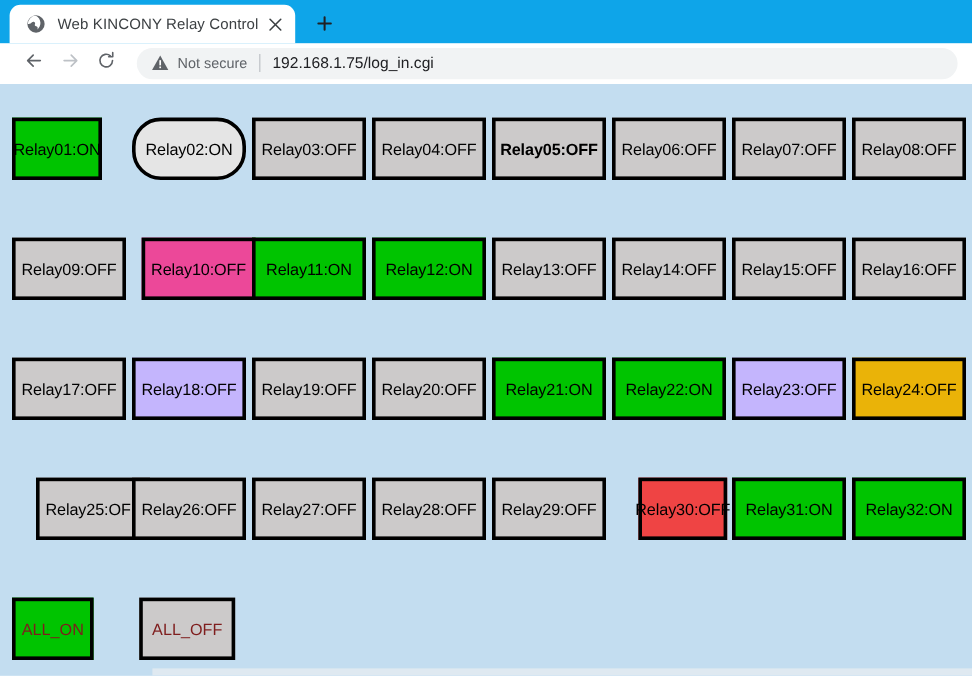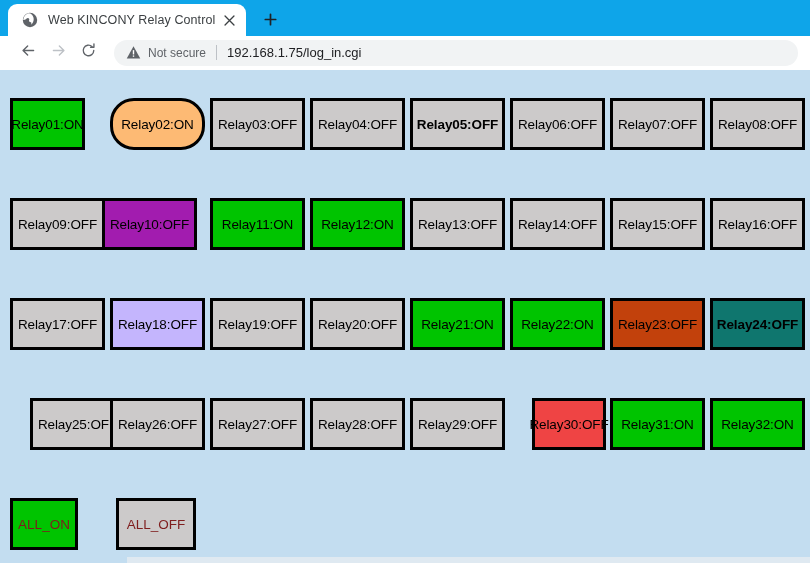--- a/index.html
+++ b/index.html
@@ -306,47 +306,47 @@
       <span class="omni-url">192.168.1.75/log_in.cgi</span>
     </div>
   </div>
 
   <div class="viewport" style="background: rgb(195, 221, 240);">
 
     <div class="relay-grid">
 
     <div class="relay-row">
           <div class="relay-btn state-on" style="left: 0px; width: 75px; background: rgb(0, 196, 0); border-color: rgb(0, 0, 0);">Relay01:ON</div>
-          <div class="relay-btn state-on" style="left: 100px; width: 95px; background: #fdba74; border-color: rgb(0, 0, 0); border-radius: 24px;">Relay02:ON</div>
+          <div class="relay-btn state-on" style="left: 100px; width: 95px; background: #e5e5e5; border-color: rgb(0, 0, 0); border-radius: 24px;">Relay02:ON</div>
           <div class="relay-btn state-off" style="left: 200px; width: 95px; background: rgb(204, 202, 202); border-color: rgb(0, 0, 0);">Relay03:OFF</div>
           <div class="relay-btn state-off" style="left: 300px; width: 95px; background: rgb(204, 202, 202); border-color: rgb(0, 0, 0);">Relay04:OFF</div>
           <div class="relay-btn state-off" style="left: 400px; width: 95px; background: rgb(204, 202, 202); border-color: rgb(0, 0, 0); font-weight: bold;">Relay05:OFF</div>
           <div class="relay-btn state-off" style="left: 500px; width: 95px; background: rgb(204, 202, 202); border-color: rgb(0, 0, 0);">Relay06:OFF</div>
           <div class="relay-btn state-off" style="left: 600px; width: 95px; background: rgb(204, 202, 202); border-color: rgb(0, 0, 0);">Relay07:OFF</div>
           <div class="relay-btn state-off" style="left: 700px; width: 95px; background: rgb(204, 202, 202); border-color: rgb(0, 0, 0);">Relay08:OFF</div>
         </div>
         <div class="relay-row">
           <div class="relay-btn state-off" style="left: 0px; width: 95px; background: rgb(204, 202, 202); border-color: rgb(0, 0, 0);">Relay09:OFF</div>
-          <div class="relay-btn state-off" style="left: 92px; width: 95px; background: #a21caf; border-color: rgb(0, 0, 0);">Relay10:OFF</div>
+          <div class="relay-btn state-off" style="left: 108px; width: 95px; background: #ec4899; border-color: rgb(0, 0, 0);">Relay10:OFF</div>
           <div class="relay-btn state-on" style="left: 200px; width: 95px; background: rgb(0, 196, 0); border-color: rgb(0, 0, 0);">Relay11:ON</div>
           <div class="relay-btn state-on" style="left: 300px; width: 95px; background: rgb(0, 196, 0); border-color: rgb(0, 0, 0);">Relay12:ON</div>
           <div class="relay-btn state-off" style="left: 400px; width: 95px; background: rgb(204, 202, 202); border-color: rgb(0, 0, 0);">Relay13:OFF</div>
           <div class="relay-btn state-off" style="left: 500px; width: 95px; background: rgb(204, 202, 202); border-color: rgb(0, 0, 0);">Relay14:OFF</div>
           <div class="relay-btn state-off" style="left: 600px; width: 95px; background: rgb(204, 202, 202); border-color: rgb(0, 0, 0);">Relay15:OFF</div>
           <div class="relay-btn state-off" style="left: 700px; width: 95px; background: rgb(204, 202, 202); border-color: rgb(0, 0, 0);">Relay16:OFF</div>
         </div>
         <div class="relay-row">
           <div class="relay-btn state-off" style="left: 0px; width: 95px; background: rgb(204, 202, 202); border-color: rgb(0, 0, 0);">Relay17:OFF</div>
           <div class="relay-btn state-off" style="left: 100px; width: 95px; background: #c4b5fd; border-color: rgb(0, 0, 0);">Relay18:OFF</div>
           <div class="relay-btn state-off" style="left: 200px; width: 95px; background: rgb(204, 202, 202); border-color: rgb(0, 0, 0);">Relay19:OFF</div>
           <div class="relay-btn state-off" style="left: 300px; width: 95px; background: rgb(204, 202, 202); border-color: rgb(0, 0, 0);">Relay20:OFF</div>
           <div class="relay-btn state-on" style="left: 400px; width: 95px; background: rgb(0, 196, 0); border-color: rgb(0, 0, 0);">Relay21:ON</div>
           <div class="relay-btn state-on" style="left: 500px; width: 95px; background: rgb(0, 196, 0); border-color: rgb(0, 0, 0);">Relay22:ON</div>
-          <div class="relay-btn state-off" style="left: 600px; width: 95px; background: #c2410c; border-color: rgb(0, 0, 0);">Relay23:OFF</div>
-          <div class="relay-btn state-off" style="left: 700px; width: 95px; background: #0f766e; border-color: rgb(0, 0, 0); font-weight: bold;">Relay24:OFF</div>
+          <div class="relay-btn state-off" style="left: 600px; width: 95px; background: #c4b5fd; border-color: rgb(0, 0, 0);">Relay23:OFF</div>
+          <div class="relay-btn state-off" style="left: 700px; width: 95px; background: #eab308; border-color: rgb(0, 0, 0);">Relay24:OFF</div>
         </div>
         <div class="relay-row">
           <div class="relay-btn state-off" style="left: 0px; width: 95px; background: rgb(204, 202, 202); border-color: rgb(0, 0, 0); margin-left: 20px;">Relay25:OFF</div>
           <div class="relay-btn state-off" style="left: 100px; width: 95px; background: rgb(204, 202, 202); border-color: rgb(0, 0, 0);">Relay26:OFF</div>
           <div class="relay-btn state-off" style="left: 200px; width: 95px; background: rgb(204, 202, 202); border-color: rgb(0, 0, 0);">Relay27:OFF</div>
           <div class="relay-btn state-off" style="left: 300px; width: 95px; background: rgb(204, 202, 202); border-color: rgb(0, 0, 0);">Relay28:OFF</div>
           <div class="relay-btn state-off" style="left: 400px; width: 95px; background: rgb(204, 202, 202); border-color: rgb(0, 0, 0);">Relay29:OFF</div>
           <div class="relay-btn state-off" style="left: 522px; width: 74px; background: #ef4444; border-color: rgb(0, 0, 0);">Relay30:OFF</div>
           <div class="relay-btn state-on" style="left: 600px; width: 95px; background: rgb(0, 196, 0); border-color: rgb(0, 0, 0);">Relay31:ON</div>
           <div class="relay-btn state-on" style="left: 700px; width: 95px; background: rgb(0, 196, 0); border-color: rgb(0, 0, 0);">Relay32:ON</div>

